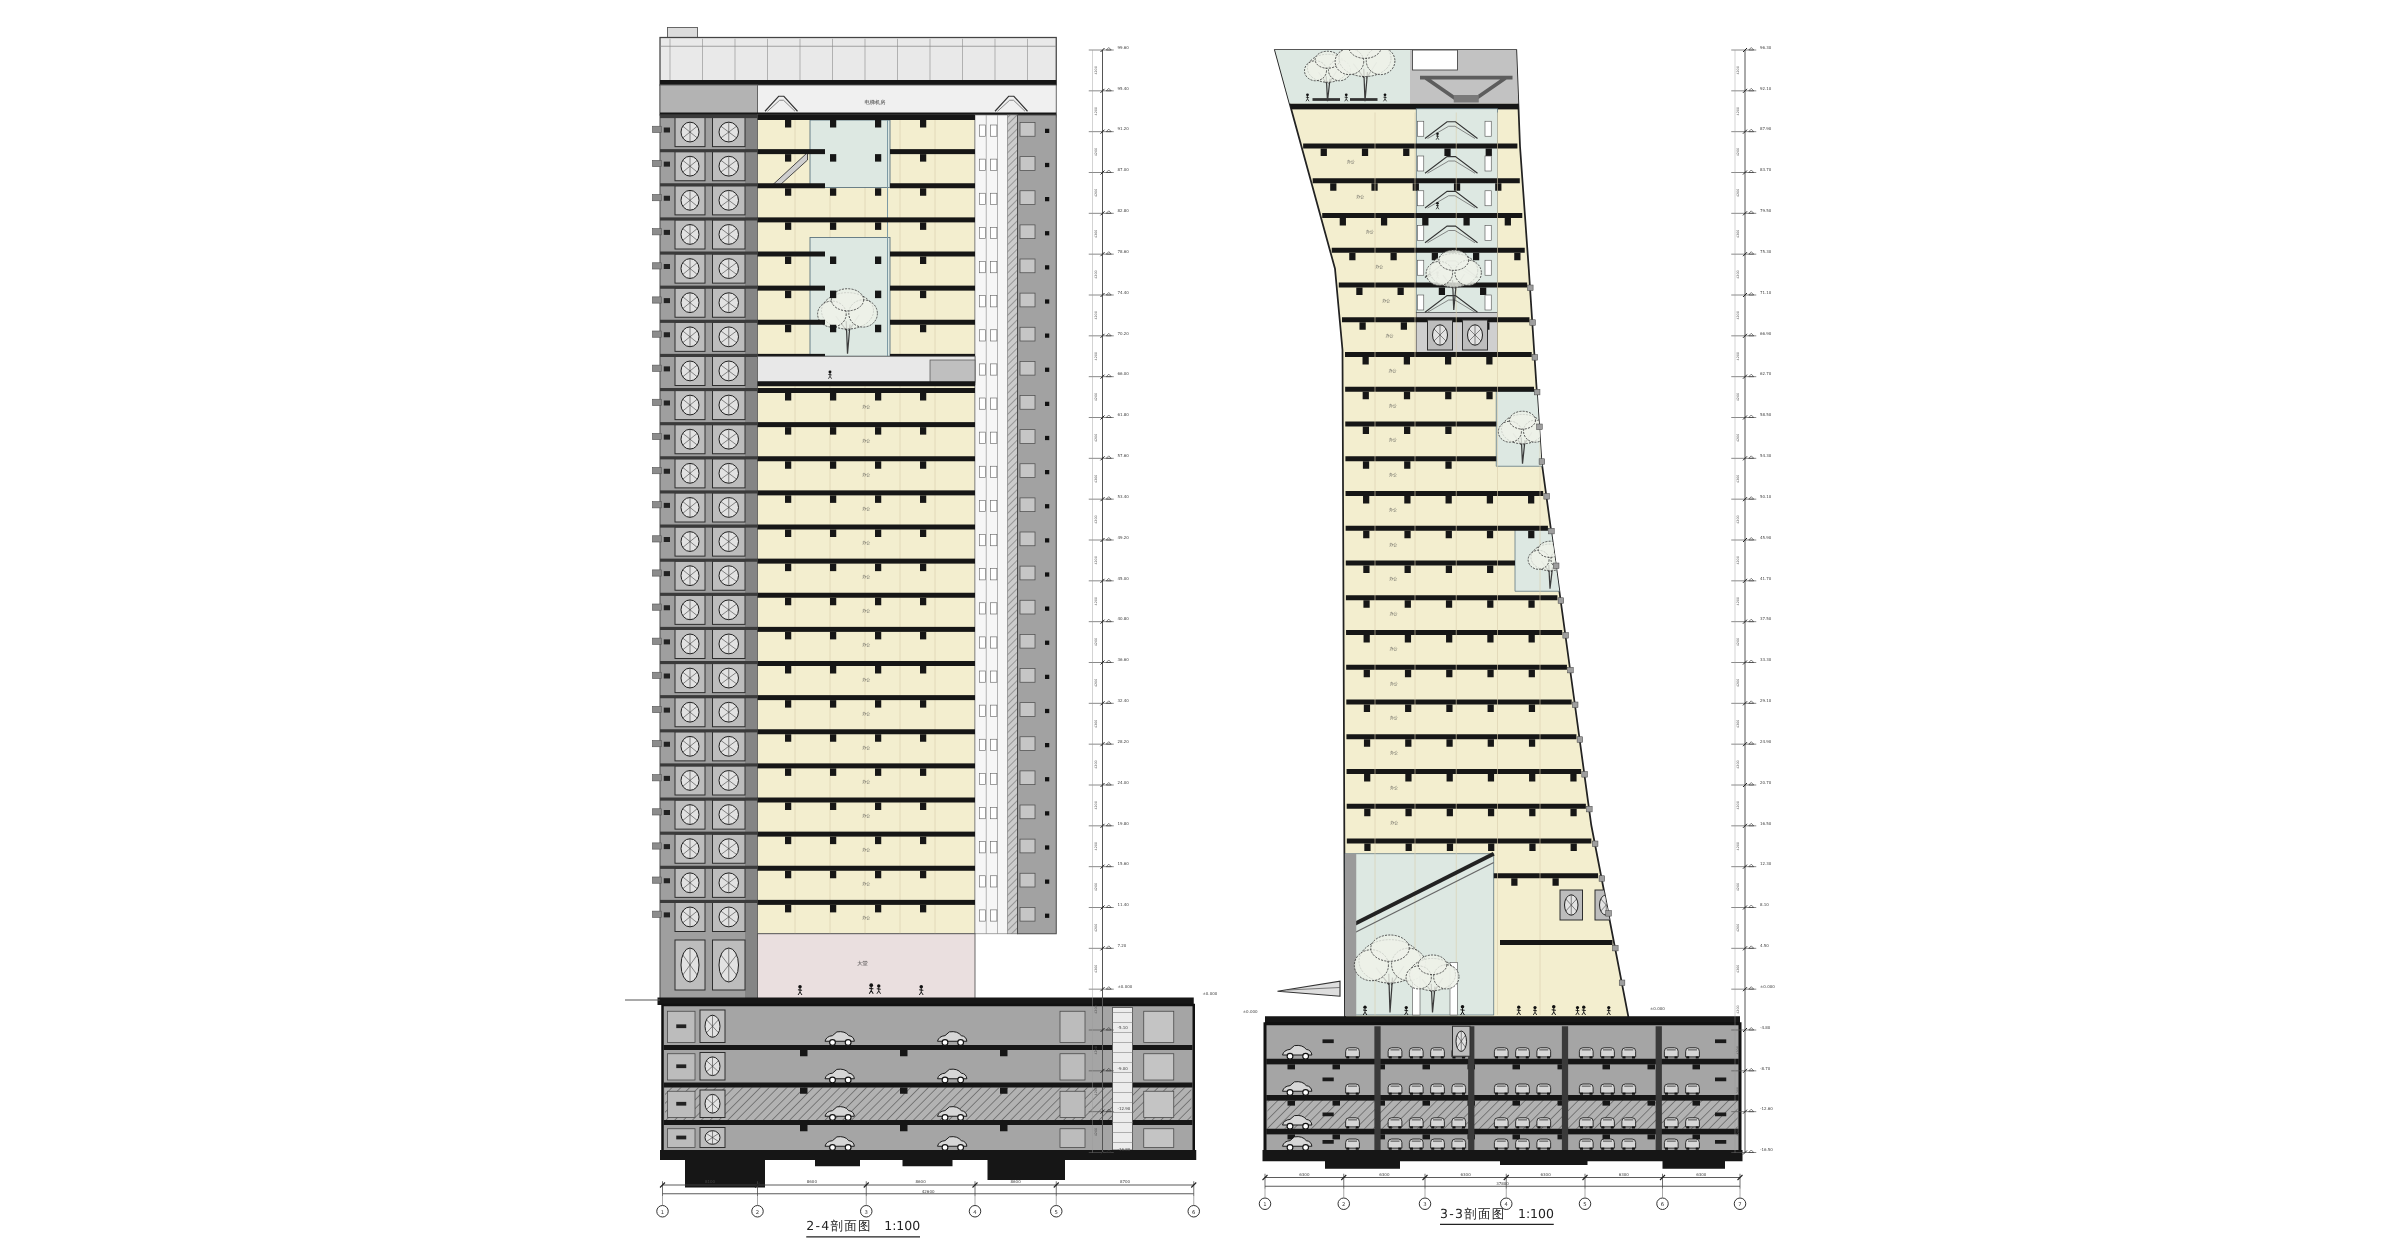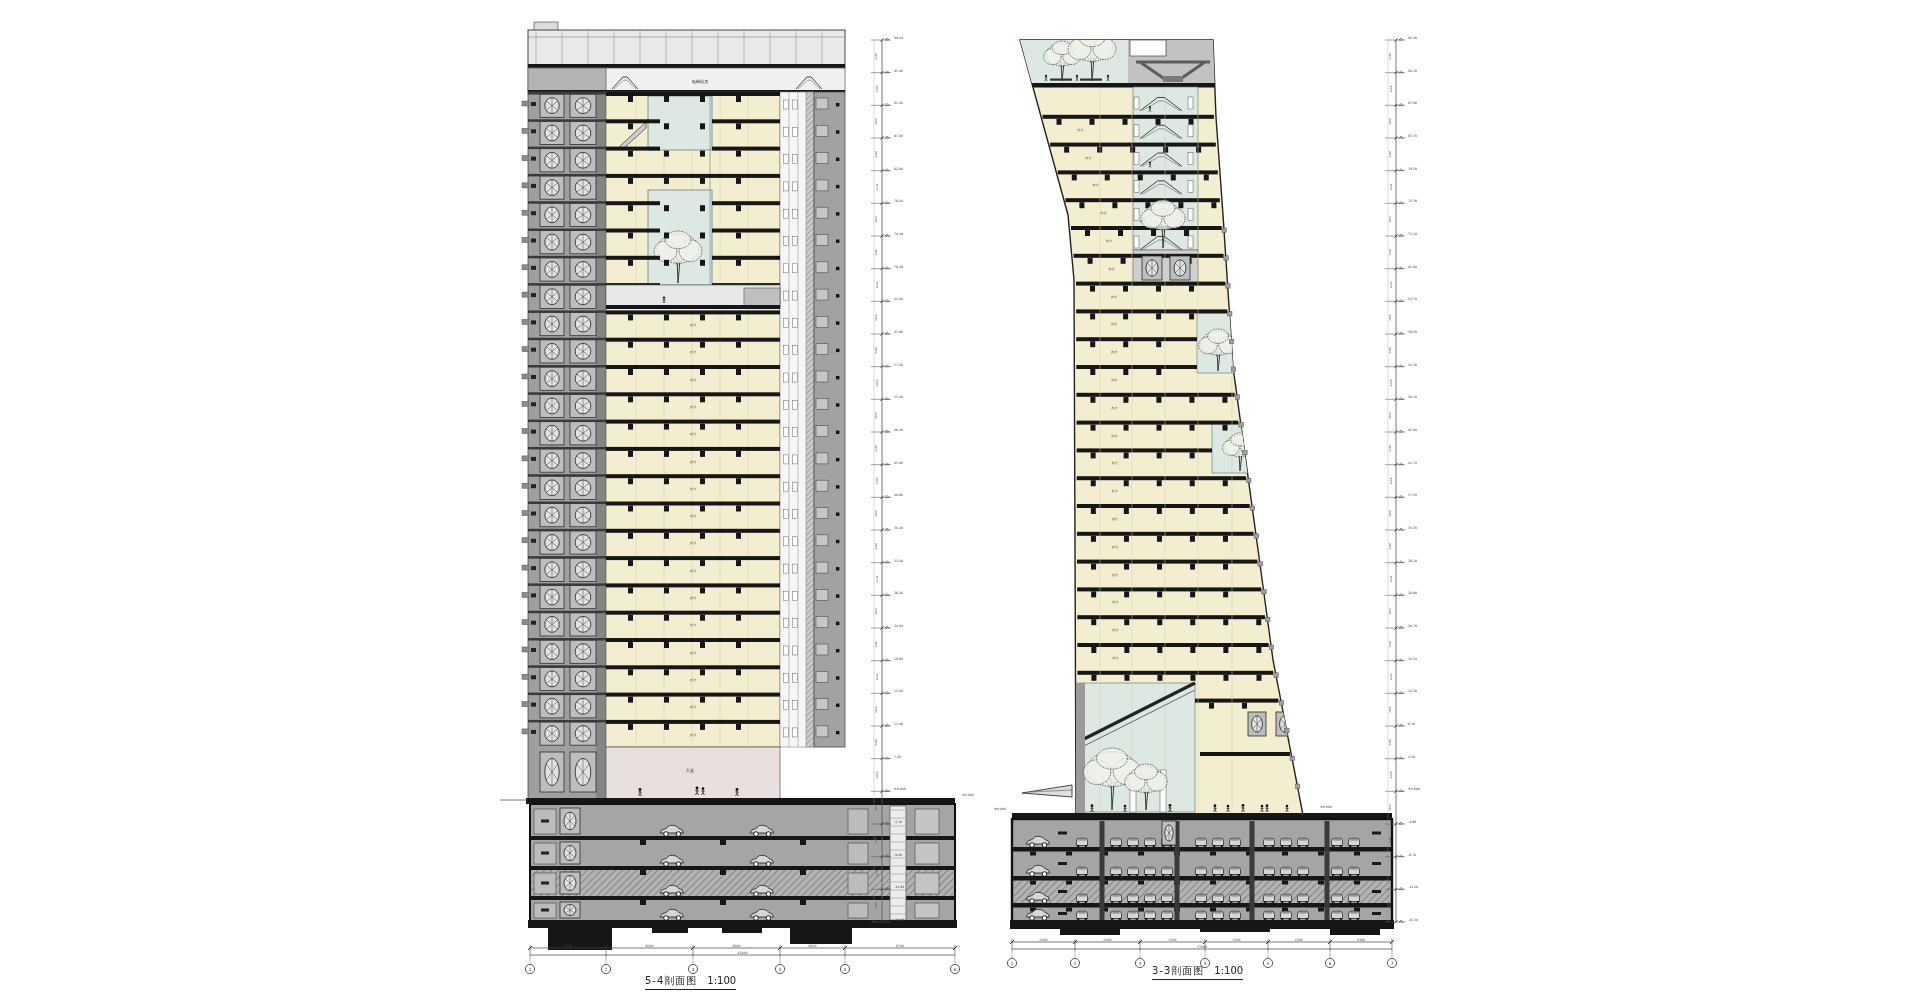--- a/index.html
+++ b/index.html
@@ -1645,18 +1645,18 @@
         <line x1="1385" y1="921.9999999999999" x2="1405" y2="921.9999999999999" stroke="#555" stroke-width="0.55"></line>
         <line x1="1394.4" y1="923.5999999999999" x2="1397.6" y2="920.3999999999999" stroke="#222" stroke-width="0.8"></line>
         <path d="M1399,921.9999999999999 l2,-2 l2,2 z" fill="none" stroke="#333" stroke-width="0.5"></path>
         <text x="1408" y="920.9999999999999" class="t3" text-anchor="start">-16.50</text>
         <text x="1391.5" y="905.6666666666665" class="t25" text-anchor="middle" transform="rotate(-90 1391.5 905.6666666666665)">4200</text>
         <line x1="1388" y1="889.3333333333333" x2="1388" y2="921.9999999999999" stroke="#999" stroke-width="0.35"></line>
       </g>
   </svg>
 
   <div class="drawing-title" style="left:645px;top:974px;">
-    <span>5-4剖面图</span><span class="scale">1:100</span>
+    <span>2-4剖面图</span><span class="scale">1:100</span>
   </div>
   <div class="drawing-title" style="left:1152px;top:964px;">
     <span>3-3剖面图</span><span class="scale">1:100</span>
   </div>
 </div>
 
 </body></html>

